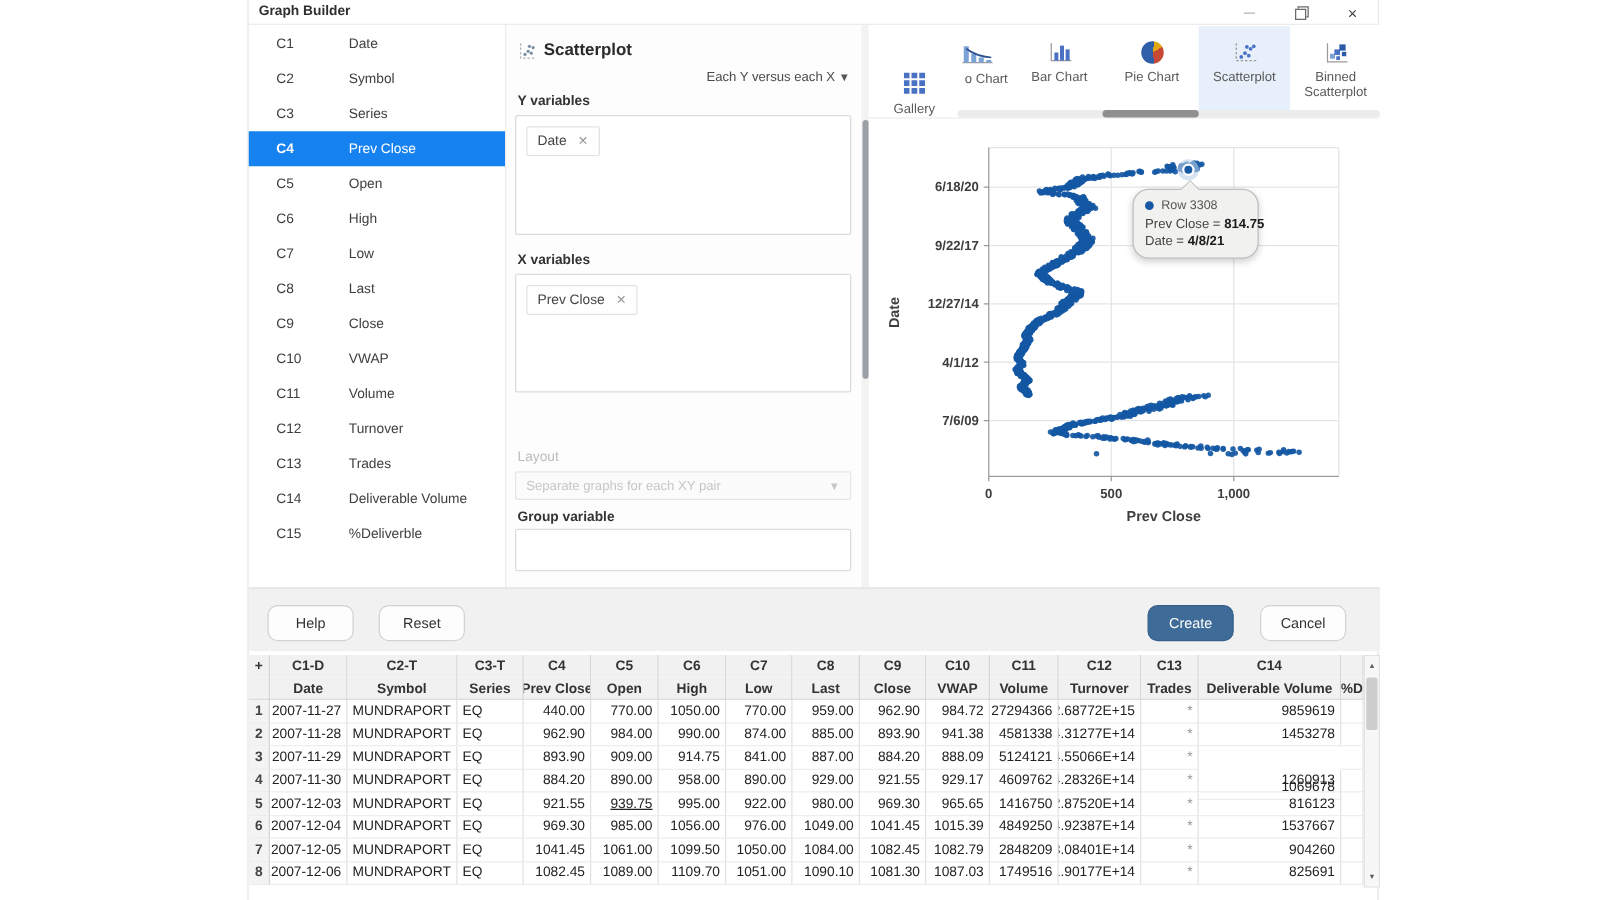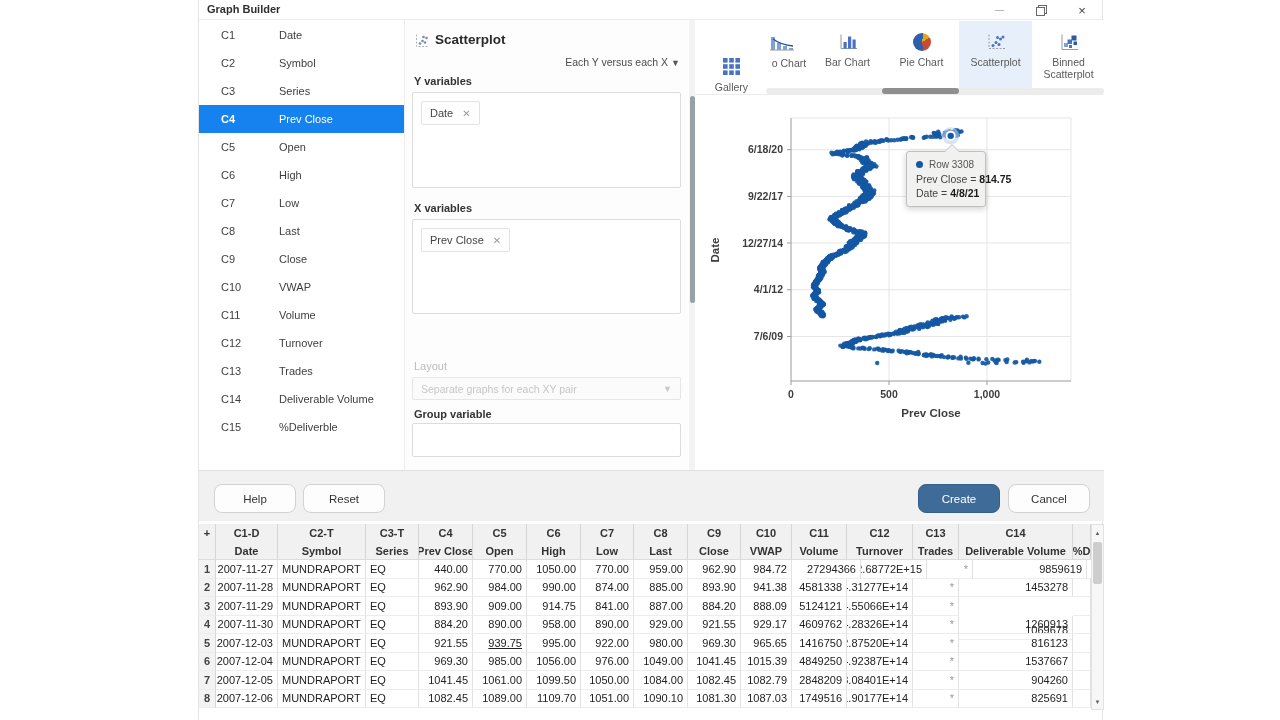--- a/index.html
+++ b/index.html
@@ -51,31 +51,31 @@
   .tile .ticon{margin-top:10px;height:22px;display:flex;align-items:center;justify-content:center;}
   .tile .tlabel{margin-top:3px;font-size:10.5px;color:#5a5a5a;text-align:center;line-height:12px;width:64px;}
   .tile.selected{background:#e7f0fa;}
   .clipwrap{position:absolute;left:72px;top:1px;width:44px;height:67px;overflow:hidden;}
   .pie-glyph{width:18px;height:18px;border-radius:50%;
     background:conic-gradient(from 10deg,#e2a713 0 50deg,#c64a35 50deg 160deg,#2e5fa8 160deg 360deg);}
   .hscroll{position:absolute;left:71px;top:68px;width:338px;height:6px;background:#ececec;border-radius:3px;}
   .hscroll .thumb{position:absolute;left:116px;top:0;width:77px;height:6px;background:#8f8f8f;border-radius:3px;}
   
   .chart-area{position:absolute;left:496px;top:95px;width:409px;height:375px;background:#fff;}
-  .tooltip{position:absolute;left:707px;top:151px;width:80px;background:#f1f1ef;border:1px solid #bfbfbf;border-radius:3px;
+  .tooltip{position:absolute;left:707px;top:151px;width:101px;background:#f1f1ef;border:1px solid #bfbfbf;border-radius:13px;
     box-shadow:0 2px 6px rgba(0,0,0,.18);padding:7px 9px 7px 9px;font-size:10.5px;color:#444;z-index:5;}
   .tooltip::before{content:"";position:absolute;top:-8px;left:37px;border-left:8px solid transparent;border-right:8px solid transparent;border-bottom:8px solid #bfbfbf;}
   .tooltip::after{content:"";position:absolute;top:-7px;left:38px;border-left:7px solid transparent;border-right:7px solid transparent;border-bottom:7px solid #f1f1ef;}
   .tt-row{display:flex;align-items:center;margin-bottom:3px;font-size:10px;color:#555;}
   .tt-dot{width:7px;height:7px;border-radius:50%;background:#1558a4;margin-right:6px;}
   .tt-line{margin-top:2px;white-space:nowrap;}
   .tt-line b{color:#1b1b1b;}
   
   .footer{position:absolute;left:0;top:470px;width:905px;height:51px;background:#f1f1f1;border-top:1px solid #e0e0e0;}
-  .btn{position:absolute;top:13px;width:82px;height:29px;background:#fdfdfd;border:1px solid #d2d2d2;border-radius:8px;
+  .btn{position:absolute;top:13px;width:69px;height:29px;background:#fdfdfd;border:1px solid #d2d2d2;border-radius:8px;
     font-size:11.5px;color:#333;display:flex;align-items:center;justify-content:center;cursor:default;}
   .btn.primary{background:#3e6b97;border-color:#35608c;color:#fff;}
   
   .datatable{position:absolute;left:0;top:524px;width:892px;height:196px;background:#fff;overflow:hidden;font-size:11px;color:#222;}
   .trow{display:flex;width:892px;}
   .tcell{flex:none;padding:0 4px;border-right:1px solid #e2e2e2;overflow:hidden;white-space:nowrap;display:flex;align-items:center;}
   .hrow .tcell{background:#f1f1f1;border-right:1px solid #d6d6d6;border-bottom:1px solid #dcdcdc;font-weight:700;color:#333;justify-content:center;}
   .hrow.idrow .tcell{border-bottom:none;}
   .drow .tcell{border-bottom:1px solid #ededed;}
   .drow .rownum{background:#f3f3f3;font-weight:700;color:#444;justify-content:center;border-right:1px solid #d6d6d6;}
@@ -1918,21 +1918,21 @@
         <div class="tcell al-r" style="width: 62px; height: 100%;">2007-11-27</div>
         <div class="tcell al-l" style="width: 88px; height: 100%;">MUNDRAPORT</div>
         <div class="tcell al-l" style="width: 53px; height: 100%;">EQ</div>
         <div class="tcell al-r" style="width: 54px; height: 100%;">440.00</div>
         <div class="tcell al-r" style="width: 54px; height: 100%;">770.00</div>
         <div class="tcell al-r" style="width: 54px; height: 100%;">1050.00</div>
         <div class="tcell al-r" style="width: 53px; height: 100%;">770.00</div>
         <div class="tcell al-r" style="width: 54px; height: 100%;">959.00</div>
         <div class="tcell al-r" style="width: 53px; height: 100%;">962.90</div>
         <div class="tcell al-r" style="width: 51px; height: 100%;">984.72</div>
-        <div class="tcell al-r" style="width: 55px; height: 100%; margin-left: 14px;">27294366</div>
+        <div class="tcell al-r" style="width: 55px; height: 100%;">27294366</div>
         <div class="tcell al-r" style="width: 66px; height: 100%;">2.68772E+15</div>
         <div class="tcell al-r muted" style="width: 46px; height: 100%;">*</div>
         <div class="tcell al-r" style="width: 114px; height: 100%;">9859619</div>
         <div class="tcell al-l" style="width: 18px; height: 100%;"></div>
       </div>
       <div class="trow drow" style="height: 18.5px;">
         <div class="tcell al-c rownum" style="width: 17px; height: 100%;">2</div>
         <div class="tcell al-r" style="width: 62px; height: 100%;">2007-11-28</div>
         <div class="tcell al-l" style="width: 88px; height: 100%;">MUNDRAPORT</div>
         <div class="tcell al-l" style="width: 53px; height: 100%;">EQ</div>

